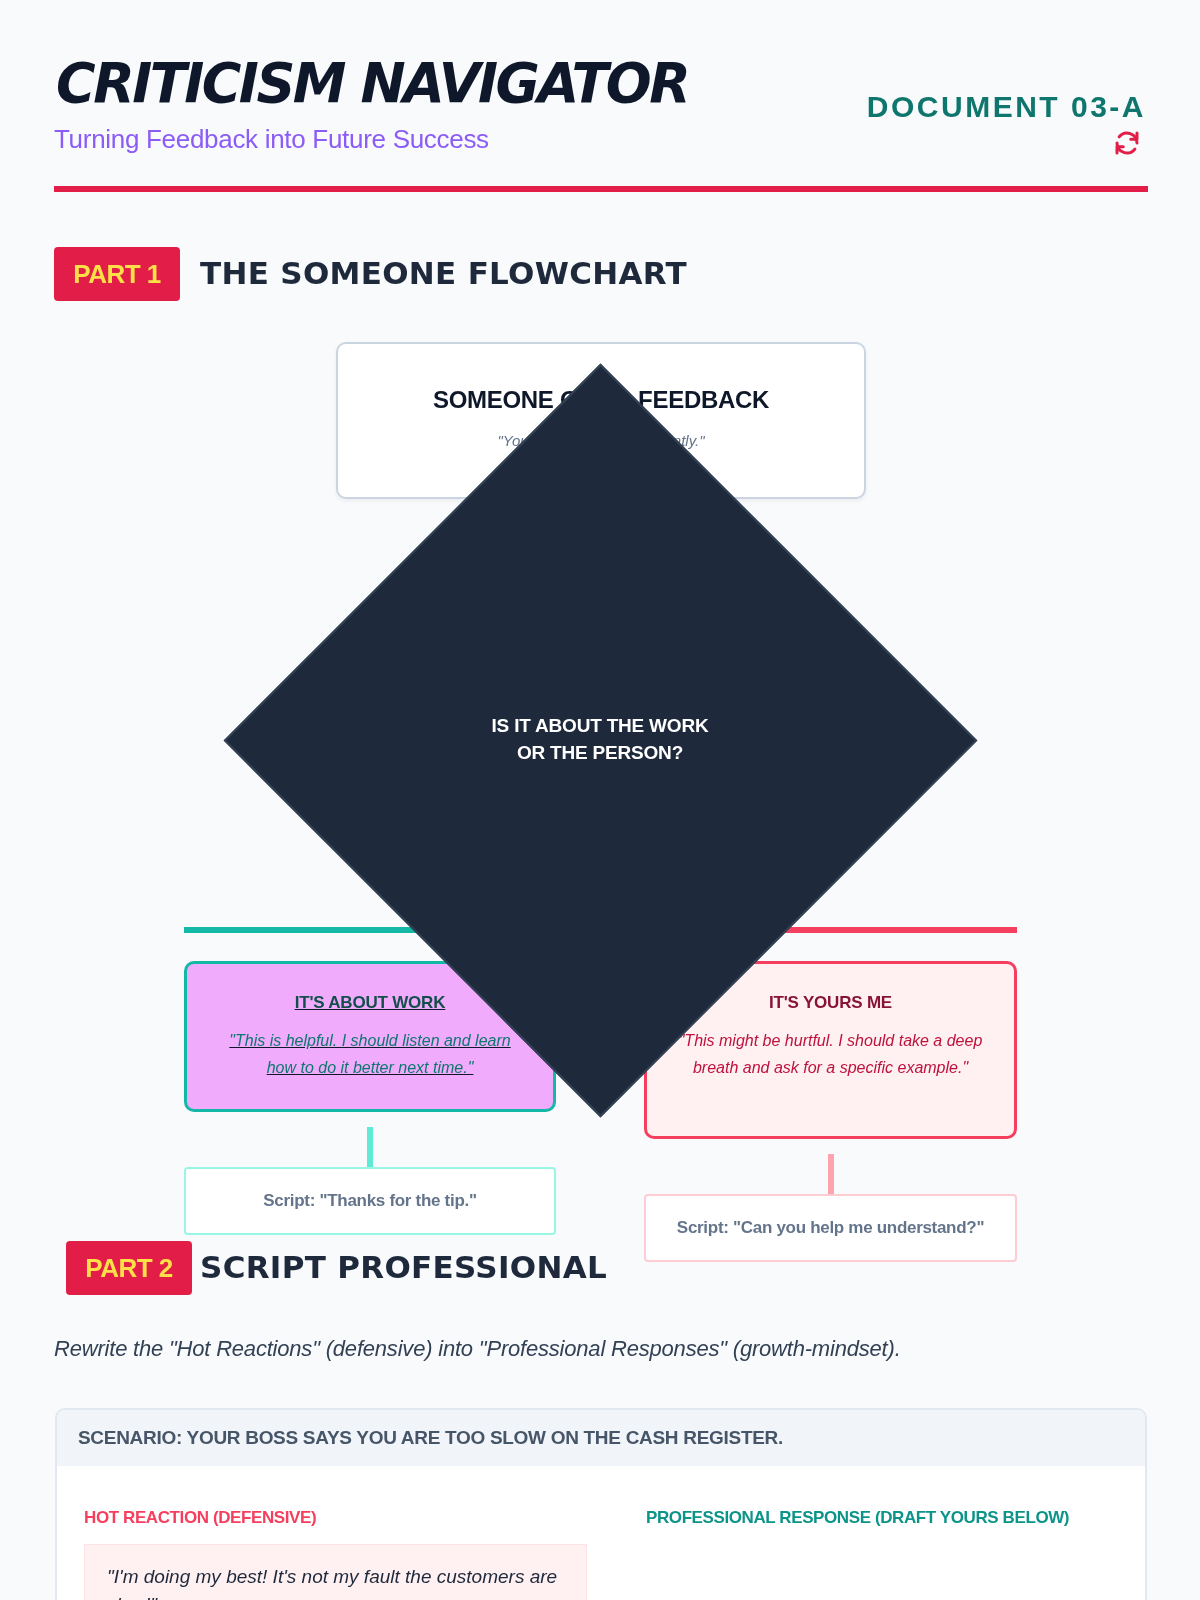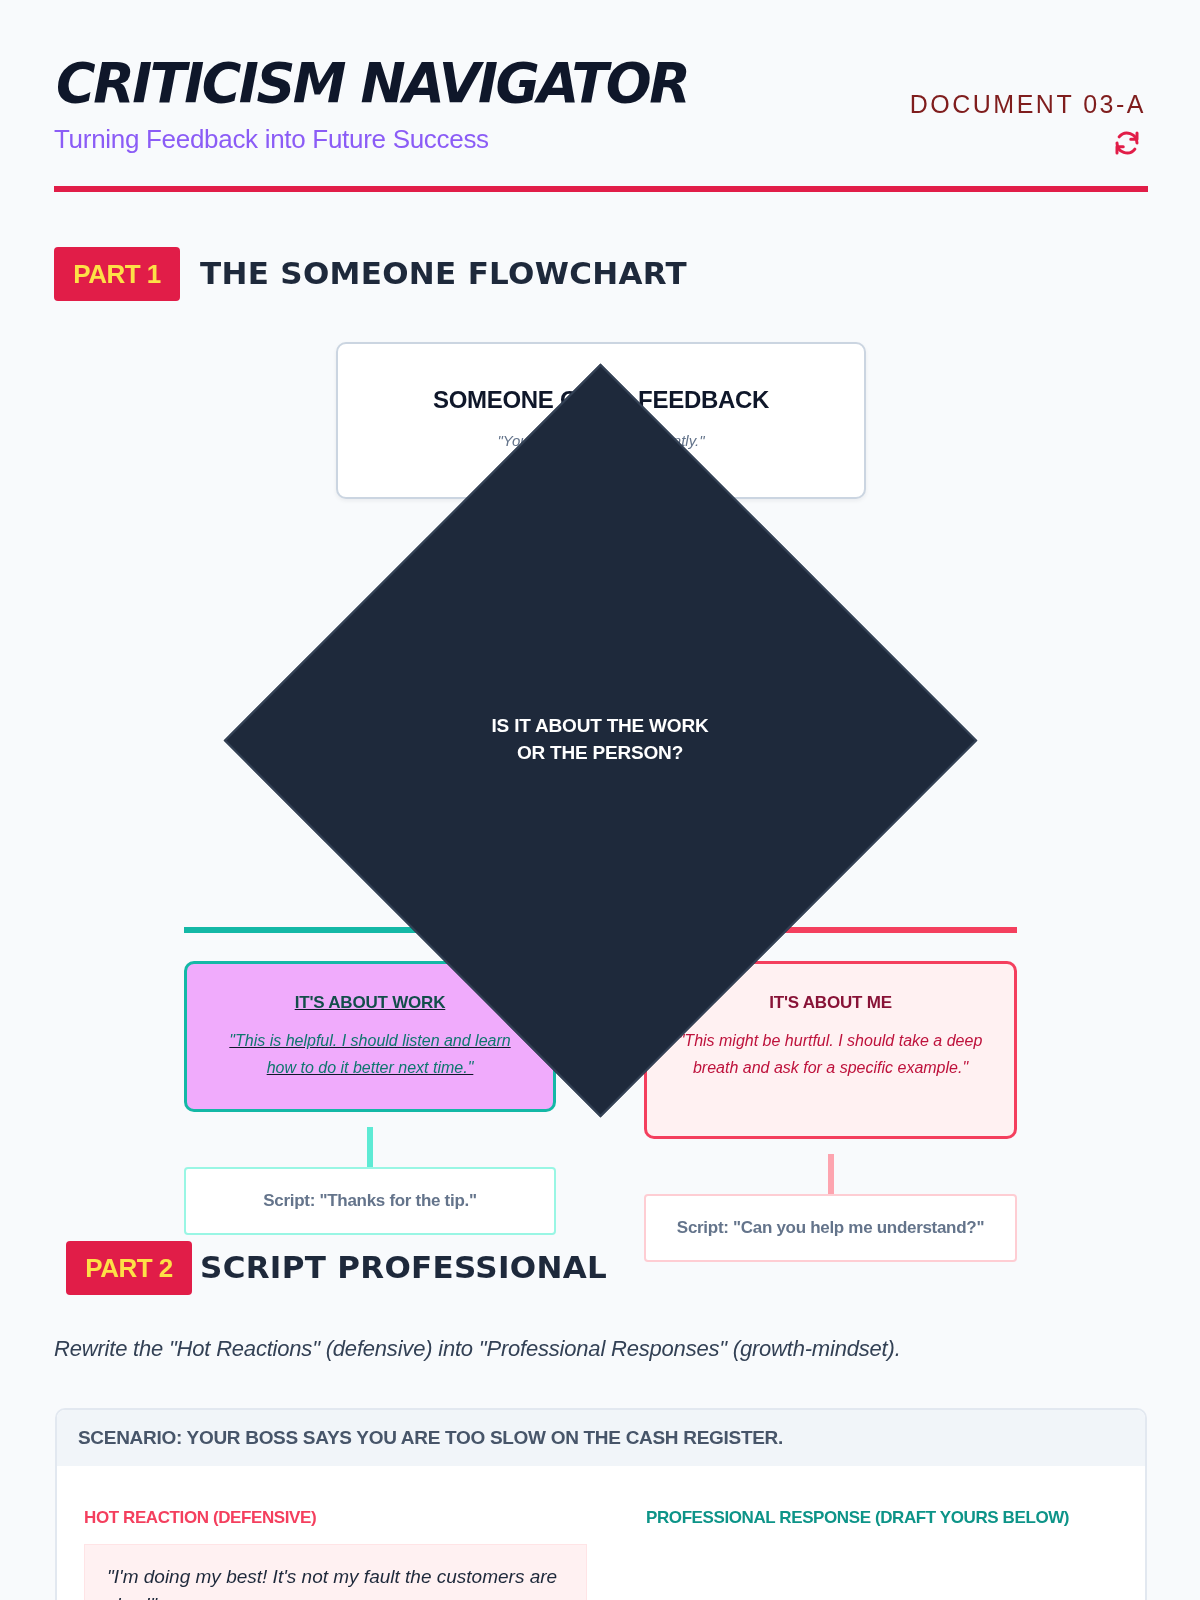--- a/index.html
+++ b/index.html
@@ -4,21 +4,21 @@
 <style>
   * { box-sizing: border-box; margin: 0; padding: 0; }
   html, body { width: 1200px; height: 1600px; overflow: hidden; }
   body { background: #f8fafc; font-family: "Liberation Sans", sans-serif; position: relative; color: #0f172a; }
 
   .abs { position: absolute; }
 
   
   .title { left: 56px; top: 52px; font-family: "DejaVu Sans", sans-serif; font-weight: 900; font-style: italic; font-size: 54px; letter-spacing: -2.5px; color: #0f172a; white-space: nowrap; transform: scaleY(1.02); }
   .subtitle { left: 54px; top: 124px; font-size: 26px; color: #8b5cf6; font-family: "Liberation Sans", sans-serif; letter-spacing: -0.3px; }
-  .doc-id { right: 54px; top: 90px; font-size: 25px; font-weight: 400; letter-spacing: 2.5px; color: #7f1d1d; }
+  .doc-id { right: 54px; top: 90px; font-size: 30px; font-weight: 700; letter-spacing: 2.5px; color: #0f766e; }
   .refresh { right: 58px; top: 128px; width: 30px; height: 30px; cursor: pointer; }
   .header-rule { left: 54px; top: 186px; width: 1094px; height: 6px; background: #e11d48; }
 
   
   .part-badge { background: #e11d48; color: #fde047; font-weight: 700; font-size: 26px; border-radius: 4px; height: 54px; width: 126px; display: flex; align-items: center; justify-content: center; letter-spacing: -0.5px; }
   .section-title { font-family: "DejaVu Sans", sans-serif; font-weight: 700; font-size: 31px; color: #1e293b; letter-spacing: 0.3px; white-space: nowrap; }
 
   
   .top-card { left: 336px; top: 342px; width: 530px; height: 157px; background: #fff; border: 2px solid #cbd5e1; border-radius: 10px; box-shadow: 0 2px 4px rgba(15,23,42,0.06); text-align: center; }
   .top-card-title { position: absolute; left: 0; right: 0; top: 42px; font-weight: 700; font-size: 24px; color: #0f172a; letter-spacing: -0.3px; }
@@ -82,21 +82,21 @@
 </div>
 
 <div class="abs branch-line-work"></div>
 <div class="abs branch-line-me"></div>
 
 <div class="abs branch-card work-card">
   <div class="branch-title">IT'S ABOUT WORK</div>
   <div class="branch-quote">"This is helpful. I should listen and learn how to do it better next time."</div>
 </div>
 <div class="abs branch-card me-card">
-  <div class="branch-title">IT'S ABOUT ME</div>
+  <div class="branch-title">IT'S YOURS ME</div>
   <div class="branch-quote">"This might be hurtful. I should take a deep breath and ask for a specific example."</div>
 </div>
 
 <div class="abs diamond"></div>
 <div class="abs diamond-text">
   <div>IS IT ABOUT THE WORK</div>
   <div>OR THE PERSON?</div>
 </div>
 
 <div class="abs connector-work"></div>

